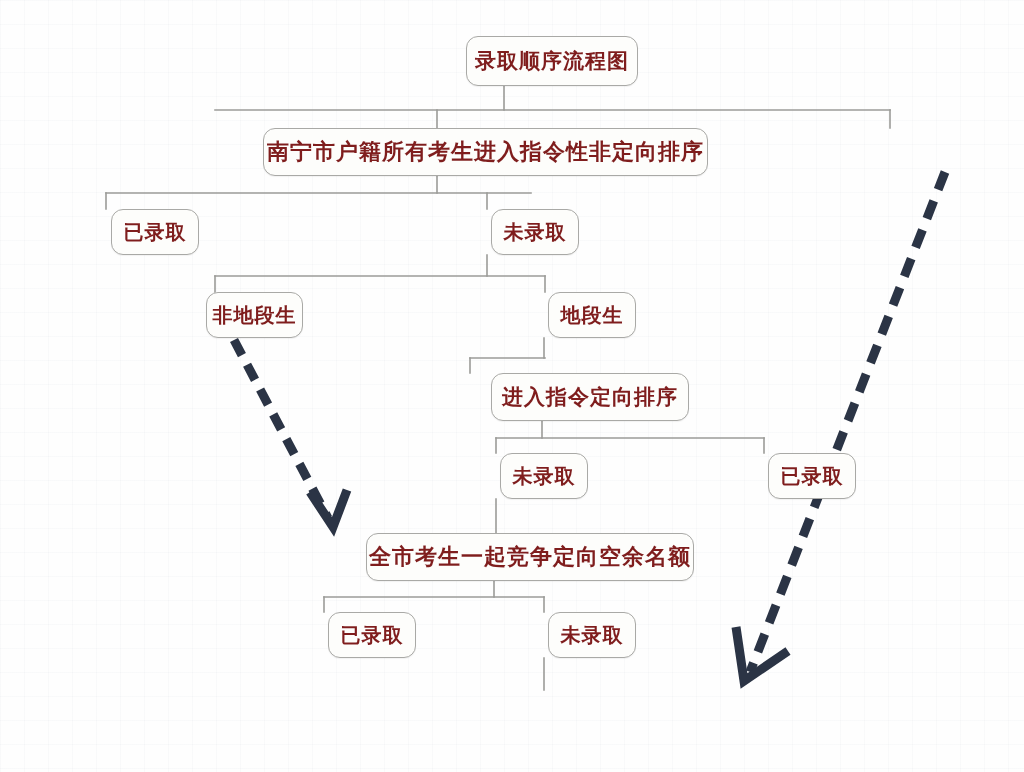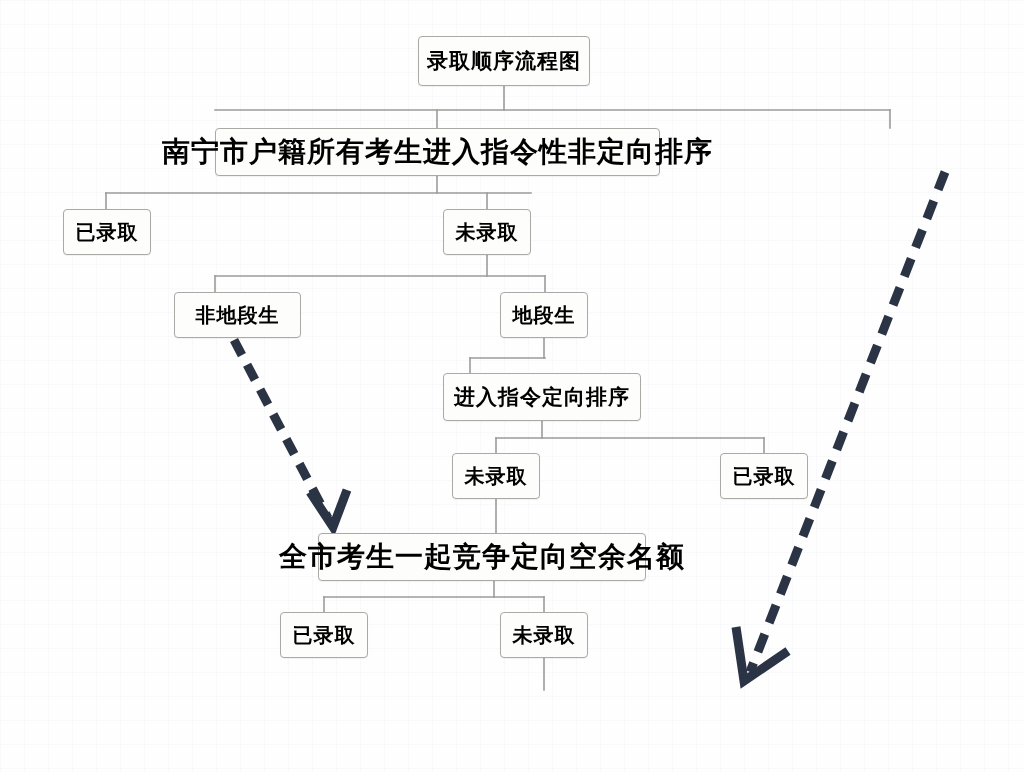--- a/index.html
+++ b/index.html
@@ -27,30 +27,31 @@
     pointer-events: none;
   }
   .node {
     position: absolute;
     box-sizing: border-box;
     display: flex;
     align-items: center;
     justify-content: center;
     background: #fdfdfb;
     border: 1.6px solid #a9a9a6;
-    border-radius: 4px;
-    color: #000000;
+    border-radius: 12px;
+    color: #7f1d1d;
     font-weight: bold;
     letter-spacing: 1px;
     white-space: nowrap;
     box-shadow: 0 1px 1px rgba(0,0,0,0.05);
+    margin-left: 48px;
   }
   .node.small { font-size: 20px; }
   .node.medium { font-size: 21px; }
-  .node.large { font-size: 28px; }
+  .node.large { font-size: 22px; }
 </style>
 </head>
 <body>
 
 <div id="canvas">
 
   <svg id="edges" viewBox="0 0 1024 772">
     <g fill="none" stroke="#9b9b98" stroke-width="1.6" stroke-linecap="square">
 
       <g>
@@ -124,21 +125,21 @@
 
 
   <div class="node small" style="left:63px; top:209px; width:88px; height:46px;">
     <span>已录取</span>
   </div>
 
   <div class="node small" style="left:443px; top:209px; width:88px; height:46px;">
     <span>未录取</span>
   </div>
 
-  <div class="node small" style="left:174px; top:292px; width:127px; height:46px;">
+  <div class="node small" style="left:158px; top:292px; width:97px; height:46px;">
     <span>非地段生</span>
   </div>
 
   <div class="node small" style="left:500px; top:292px; width:88px; height:46px;text-align:right;">
     <span>地段生</span>
   </div>
 
   <div class="node medium" style="left:443px; top:373px; width:198px; height:48px;text-align:center;">
     <span>进入指令定向排序</span>
   </div>

